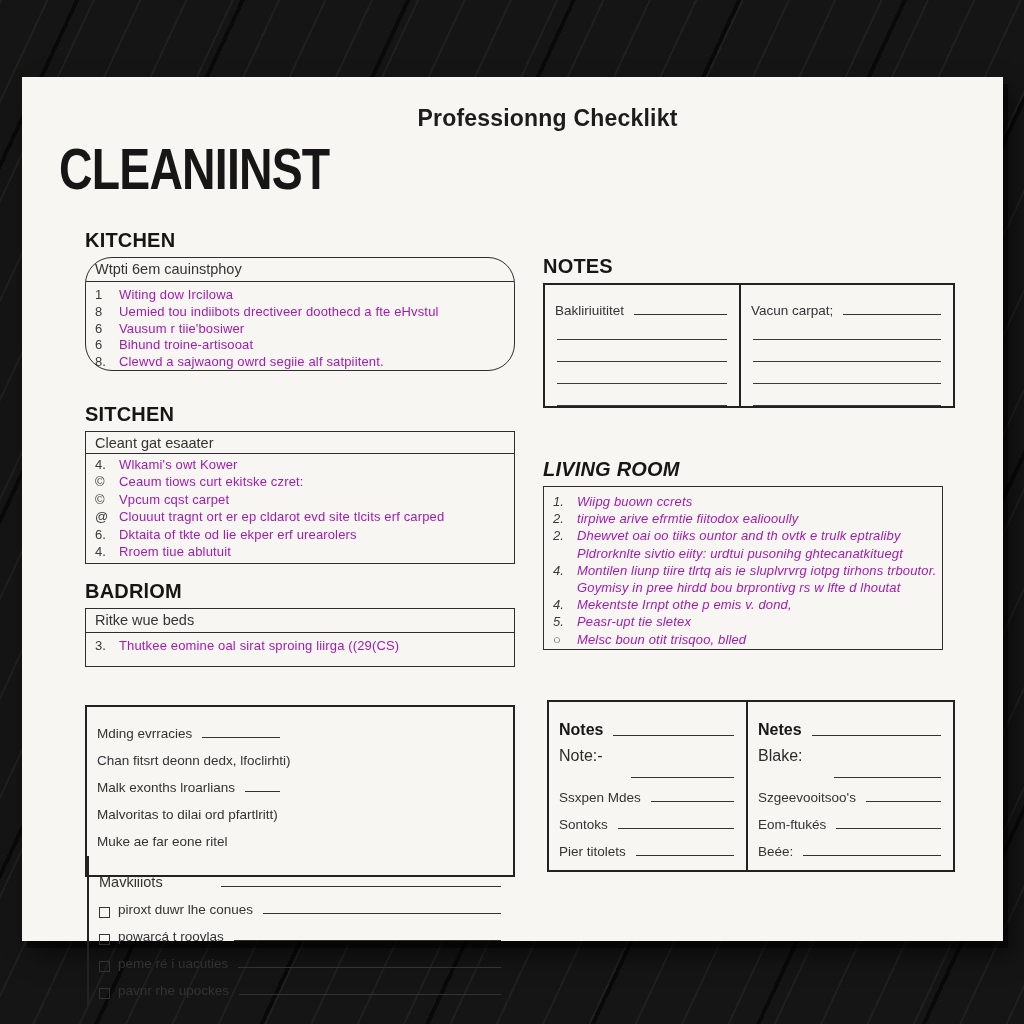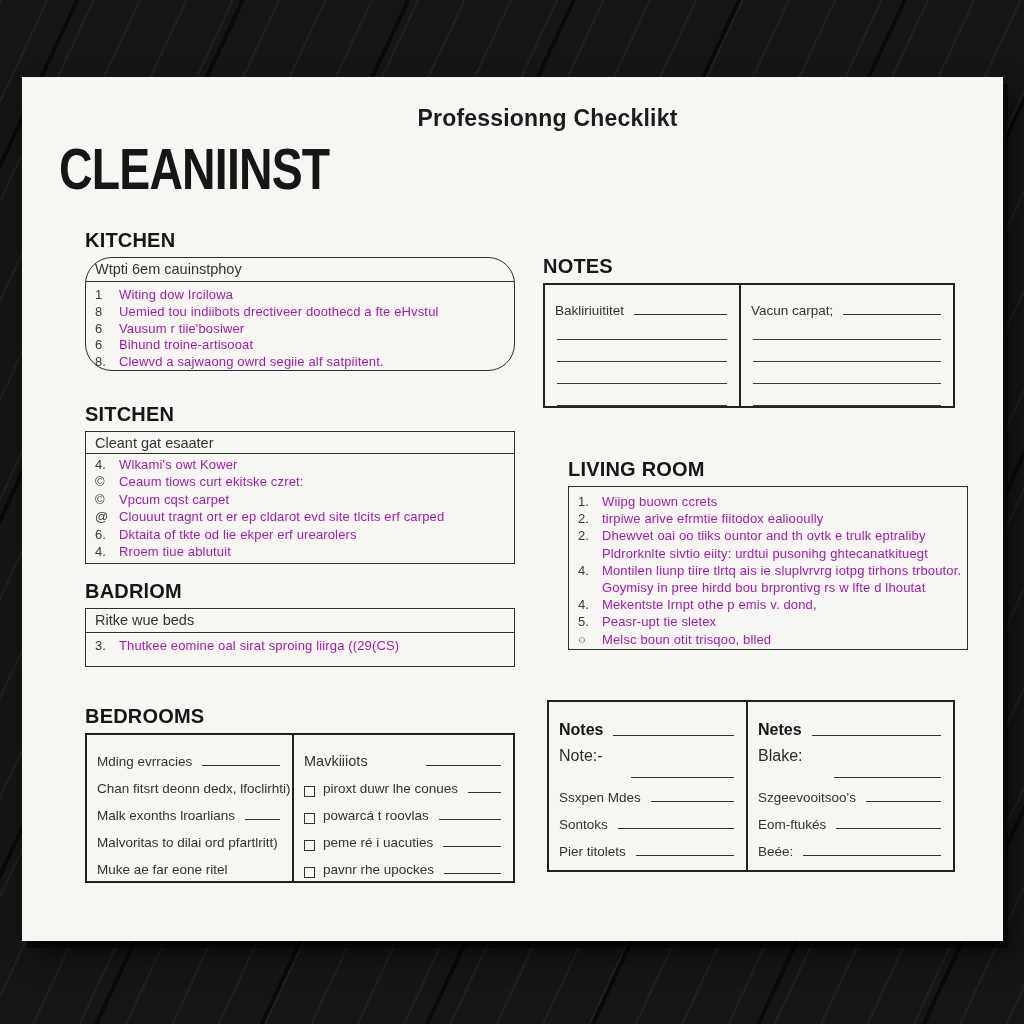--- a/index.html
+++ b/index.html
@@ -144,22 +144,21 @@
         <div class="mlist" style="--lh:20px;">
             <div class="li-row" style="height: 20px;">
               <span class="mk">3.</span>
               <span class="tx">Thutkee eomine oal sirat sproing liirga ((29(CS)</span>
             </div>
           </div>
       </div>
     </div>
 
     <div class="section" style="left:63px; top:628px; width:430px;">
-      <div class="sec-heading">BEDROOMS</div>
-      <div class="twocol" style="height:150px;">
+      <div class="twocol" style="height:172px;flex-direction:column;">
         <div class="tcell" style="width:205px; --rh:27px;">
             <div class="trow" style="height: 27px;">
               <span class="lbl">Mding evrracies</span>
               <span class="fill-line"></span>
             </div>
             <div class="trow" style="height: 27px;">
               <span class="lbl">Chan fitsrt deonn dedx, lfoclirhti)</span>
             </div>
             <div class="trow" style="height: 27px;">
               <span class="lbl">Malk exonths lroarlians</span>
@@ -220,21 +219,21 @@
               <span class="fill-line"></span>
             </div>
             <div class="ruled" style="height: 22px;"></div>
             <div class="ruled" style="height: 22px;"></div>
             <div class="ruled" style="height: 22px;"></div>
             <div class="ruled" style="height: 22px;"></div>
           </div>
       </div>
     </div>
 
-    <div class="section" style="left:546px; top:381px; width:400px;">
+    <div class="section" style="left:521px; top:381px; width:400px;font-style:italic;">
       <div class="sec-heading">LIVING ROOM</div>
       <div class="box" style="height:164px;">
         <div class="mlist" style="--lh:17.2px; padding-top:7px;">
             <div class="li-row" style="height: 17.2px;">
               <span class="mk">1.</span>
               <span class="tx">Wiipg buown ccrets</span>
             </div>
             <div class="li-row" style="height: 17.2px;">
               <span class="mk">2.</span>
               <span class="tx">tirpiwe arive efrmtie fiitodox ealiooully</span>

